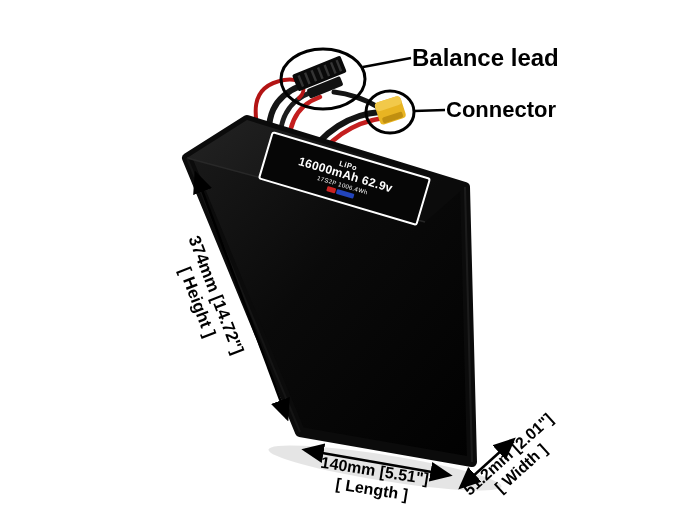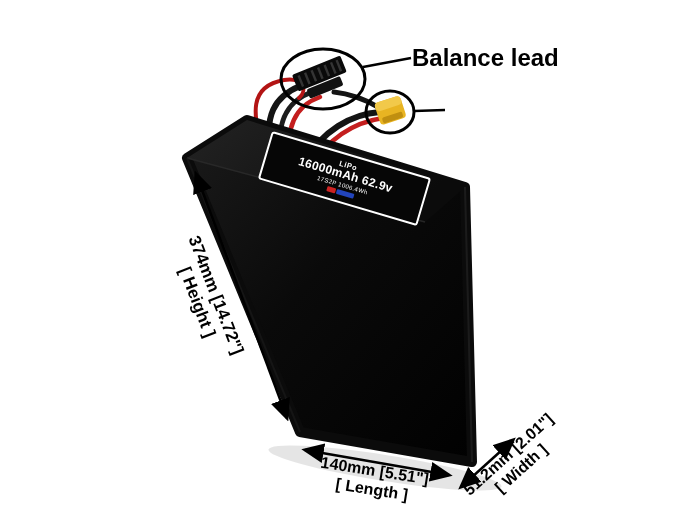--- a/index.html
+++ b/index.html
@@ -111,20 +111,21 @@
     <div class="l1">LiPo</div>
     <div class="l2">16000mAh 62.9v</div>
     <div class="l3">17S2P 1006.4Wh</div>
     <div class="brand-logo">
       <span class="lr"></span>
       <span class="lb"></span>
     </div>
   </div>
 
   <div class="callout balance">Balance lead</div>
+  <div class="callout conn">Connector</div>
 
   <div class="dim height">
     <div>374mm [14.72"]</div>
     <div>[ Height ]</div>
   </div>
   <div class="dim length">
     <div>140mm [5.51"]</div>
     <div>[ Length ]</div>
   </div>
   <div class="dim width">

